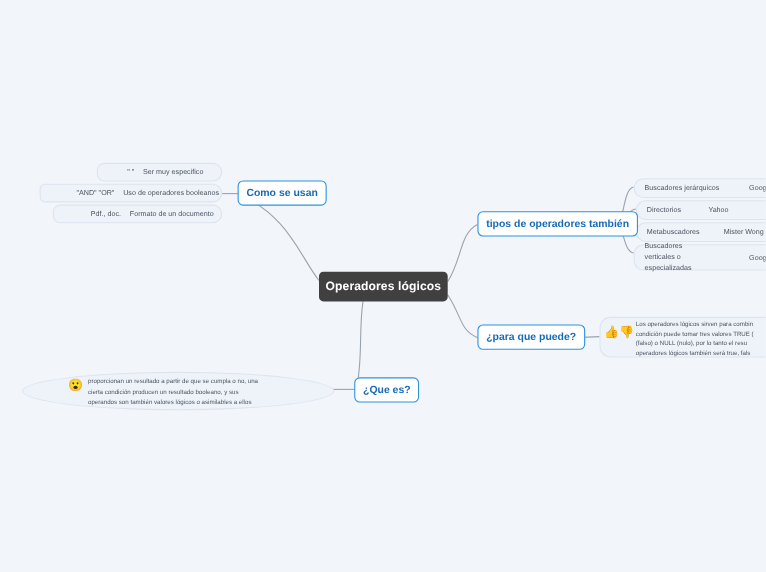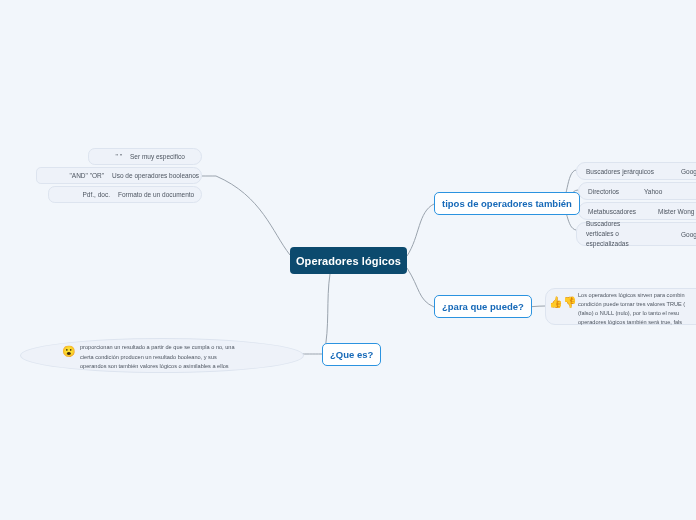--- a/index.html
+++ b/index.html
@@ -28,21 +28,21 @@
     pointer-events: none;
   }
 
   
   .central-node {
     position: absolute;
     left: 290px;
     top: 247px;
     width: 117px;
     height: 27px;
-    background: #0c4a6e;
+    background: #404040;
     border-radius: 4px;
     color: #ffffff;
     font-size: 11px;
     font-weight: bold;
     display: flex;
     align-items: center;
     justify-content: center;
     letter-spacing: 0.1px;
     box-sizing: border-box;
     z-index: 5;
@@ -176,20 +176,21 @@
       <path d="M 560 205 C 568 205 566 228 576 230"></path>
 
       <path d="M 523 307 C 532 307 536 306 545 306"></path>
 
       <path d="M 322 354 C 312 354 306 354 300 354"></path>
     </g>
   </svg>
 
   <div class="central-node">Operadores lógicos</div>
 
+  <div class="branch-node bn-como">Como se usan</div>
 
   <div class="capsule capsule-left" style="left:88px; top:148px; width:114px; height:17px; border-radius:8px 10px 10px 8px;"></div>
   <div class="capsule capsule-left" style="left:36px; top:167px; width:166px; height:17px; border-radius:8px 14px 14px 8px;"></div>
   <div class="capsule capsule-left" style="left:48px; top:186px; width:154px; height:17px; border-radius:8px 10px 10px 8px;"></div>
 
   <div class="leaf-row" style="left:88px; top:148px; width:114px; height:17px;">
     <span class="lr-key" style="width:34px;">" "</span>
     <span class="lr-val">Ser muy especifico</span>
   </div>
 

